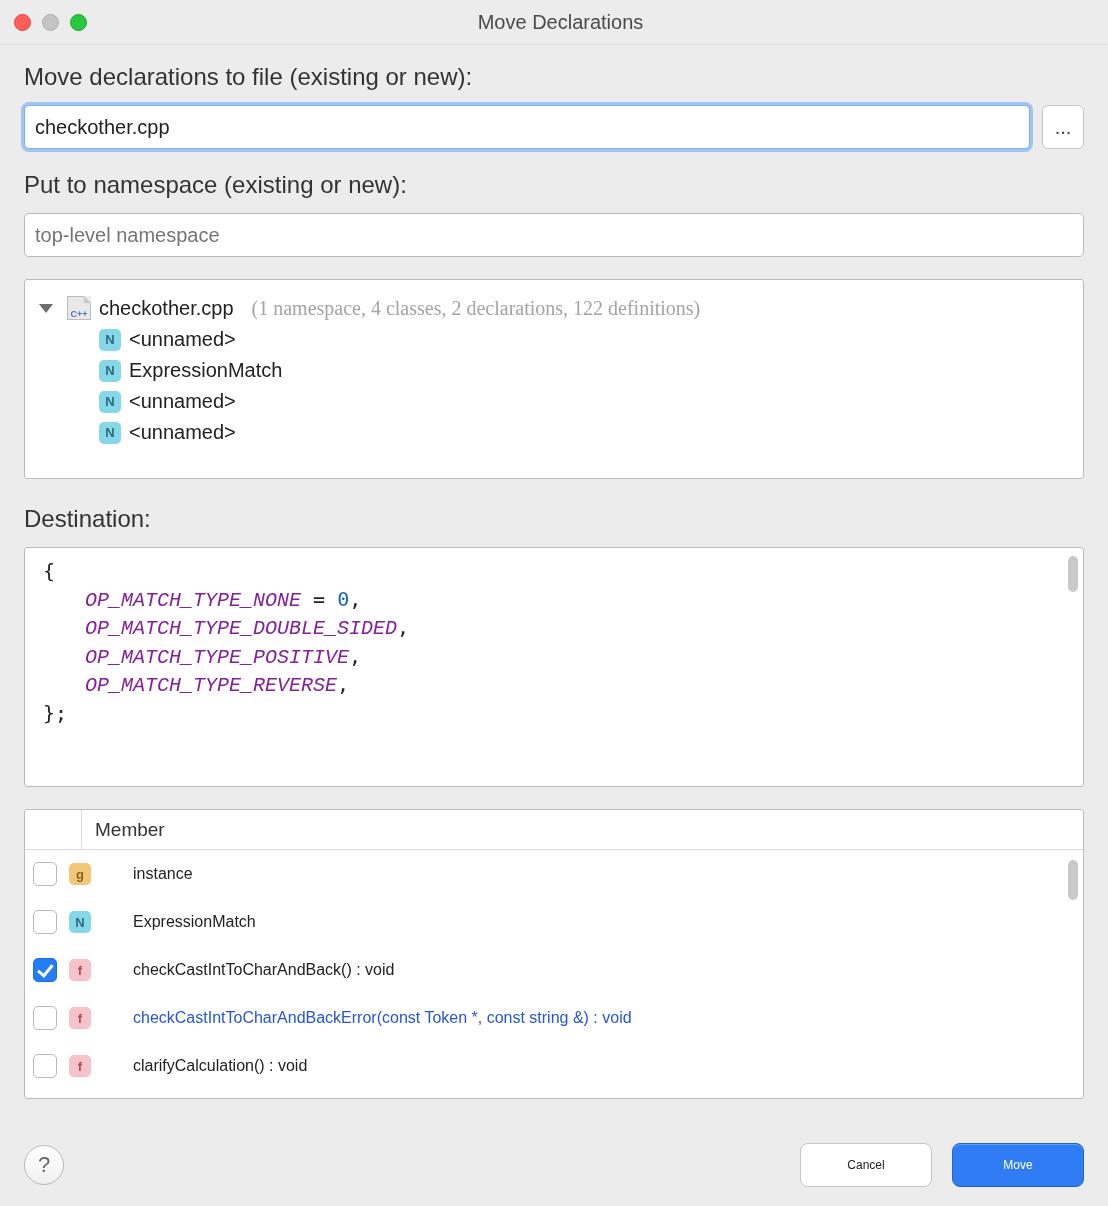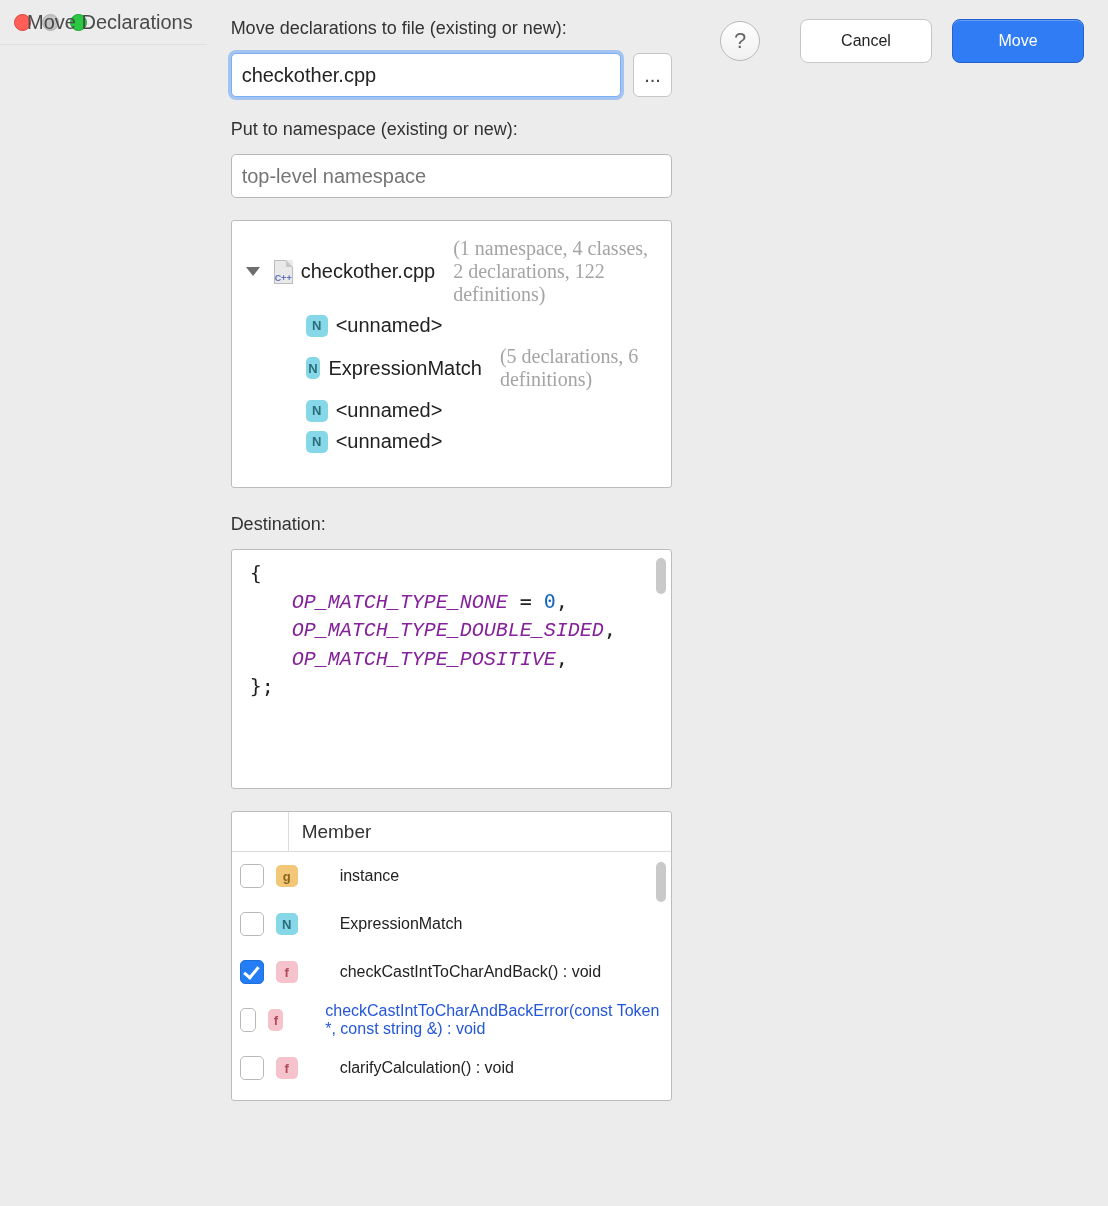--- a/index.html
+++ b/index.html
@@ -1,29 +1,29 @@
 <!DOCTYPE html>
 <html><head>
 <meta charset="utf-8">
 <style>
   * { box-sizing: border-box; margin: 0; padding: 0; }
   html, body { width: 1108px; height: 1206px; font-family: -apple-system, "Helvetica Neue", Arial, sans-serif; font-size: 20px; color: #222; background: #ececec; }
-  .dialog { width: 1108px; height: 1206px; background: #ececec; display: flex; }
+  .dialog { width: 1108px; height: 1206px; background: #ececec; display: flex; flex-direction: column; }
 
   .titlebar { height: 45px; display: flex; align-items: center; padding: 0 14px; background: #ececec; border-bottom: 1px solid #e0e0e0; }
   .traffic { display: flex; gap: 11px; margin-right: 20px; }
   .traffic .dot { width: 17px; height: 17px; border-radius: 50%; }
   .dot.red { background: #ff5f57; border: 1px solid #e0443e; }
   .dot.yel { background: #c4c4c4; border: 1px solid #b0b0b0; }
   .dot.grn { background: #28c840; border: 1px solid #19a52e; }
   .titlebar .title { flex: 1; text-align: center; font-size: 20px; color: #4a4a4a; margin-left: -80px; }
 
   .body { padding: 18px 24px 0 24px; display: flex; flex-direction: column; gap: 8px; flex: 1; }
 
-  .label { font-size: 18px; color: #333; margin-bottom: 6px; }
+  .label { font-size: 24px; color: #333; margin-bottom: 6px; }
 
   .row-file { display: flex; gap: 12px; align-items: stretch; margin-bottom: 14px; }
 
   .input {
     height: 44px; border: 1px solid #b9b9b9; border-radius: 5px; background: #fff;
     padding: 0 10px; font-size: 20px; color: #222; width: 100%;
   }
   .input.focus { outline: none; border: 1px solid #7aaef6; box-shadow: 0 0 0 3px rgba(76,146,247,.45); }
 
   .square-btn {
@@ -79,21 +79,21 @@
   .member-text.link { color: #2356d8; }
 
   .footer { height: 82px; padding: 0 24px; display: flex; align-items: center; gap: 20px; }
   .help {
     width: 40px; height: 40px; border-radius: 50%; border: 1.5px solid #b9b9b9; background: linear-gradient(#fff,#f0f0f0);
     display: flex; align-items: center; justify-content: center; color: #666; font-size: 22px; cursor: pointer;
   }
   .spacer { flex: 1; }
   .btn {
     min-width: 132px; height: 44px; border: 1px solid #c6c6c6; border-radius: 8px; background: #fff;
-    font-size: 16px; color: #222; padding: 0 24px; cursor: pointer;
+    font-size: 12px; color: #222; padding: 0 24px; cursor: pointer;
   }
   .btn.primary { background: #2f7cf4; color: #fff; border: 1px solid #2362cf; box-shadow: inset 0 1px 0 rgba(255,255,255,.25); }
 </style>
 </head>
 <body>
 
 <div class="dialog">
 
   <div class="titlebar">
     <div class="traffic">
@@ -123,41 +123,41 @@
         <span class="tree-faded">(1 namespace, 4 classes, 2 declarations, 122 definitions)</span>
       </div>
       <div id="tree-children">
           <div class="tree-row" style="padding-left: 62px;">
             <span class="n-badge">N</span>
             <span class="tree-text">&lt;unnamed&gt;</span>
           </div>
           <div class="tree-row" style="padding-left: 62px;">
             <span class="n-badge">N</span>
             <span class="tree-text">ExpressionMatch</span>
-            <span class="tree-faded">(5 declarations, 6 definitions)</span>
           </div>
           <div class="tree-row" style="padding-left: 62px;">
             <span class="n-badge">N</span>
             <span class="tree-text">&lt;unnamed&gt;</span>
           </div>
           <div class="tree-row" style="padding-left: 62px;">
             <span class="n-badge">N</span>
             <span class="tree-text">&lt;unnamed&gt;</span>
           </div>
         </div>
     </div>
 
     <div class="label">Destination:</div>
     <div class="dest-box">
       <div class="dest-inner">
         <div>{</div>
         <div id="dest-lines">
             <div style="padding-left: 42px;"><span class="enum">OP_MATCH_TYPE_NONE</span> = <span class="zero">0</span>,</div>
             <div style="padding-left: 42px;"><span class="enum">OP_MATCH_TYPE_DOUBLE_SIDED</span>,</div>
             <div style="padding-left: 42px;"><span class="enum">OP_MATCH_TYPE_POSITIVE</span>,</div>
+            <div style="padding-left: 42px;"><span class="enum">OP_MATCH_TYPE_REVERSE</span>,</div>
           </div>
         <div>};</div>
       </div>
       <div class="scroll-thumb" style="top:8px; height:36px;"></div>
     </div>
 
     <div class="member-box">
       <div class="member-header">
         <span class="col">Member</span>
       </div>

